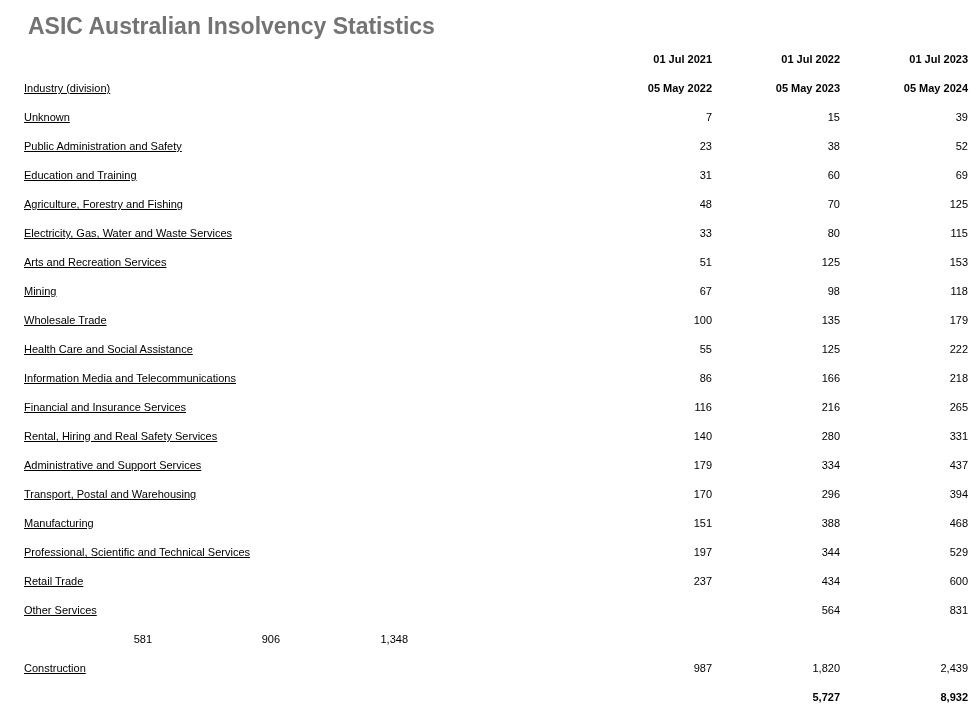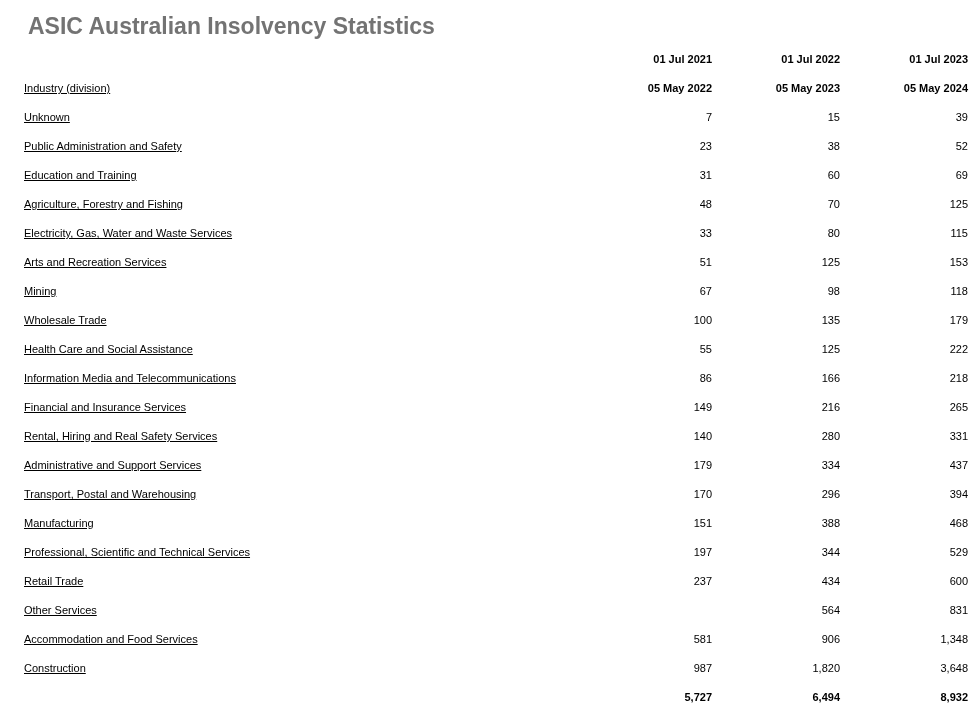--- a/index.html
+++ b/index.html
@@ -144,21 +144,21 @@
 
   <div class="row">
     <div class="label-cell">Information Media and Telecommunications</div>
     <div class="num-cell">86</div>
     <div class="num-cell">166</div>
     <div class="num-cell">218</div>
   </div>
 
   <div class="row">
     <div class="label-cell">Financial and Insurance Services</div>
-    <div class="num-cell">149</div>
+    <div class="num-cell">116</div>
     <div class="num-cell">216</div>
     <div class="num-cell">265</div>
   </div>
 
   <div class="row">
     <div class="label-cell">Rental, Hiring and Real Safety Services</div>
     <div class="num-cell">140</div>
     <div class="num-cell">280</div>
     <div class="num-cell">331</div>
   </div>
@@ -198,35 +198,33 @@
     <div class="num-cell">600</div>
   </div>
 
   <div class="row">
     <div class="label-cell">Other Services</div>
     <div class="num-cell">564</div>
     <div class="num-cell">831</div>
   </div>
 
   <div class="row">
-    <div class="label-cell">Accommodation and Food Services</div>
     <div class="num-cell">581</div>
     <div class="num-cell">906</div>
     <div class="num-cell">1,348</div>
   </div>
 
   <div class="row">
     <div class="label-cell">Construction</div>
     <div class="num-cell">987</div>
     <div class="num-cell">1,820</div>
-    <div class="num-cell">3,648</div>
+    <div class="num-cell">2,439</div>
   </div>
 </div>
 
     <div class="row">
       <div class="label-cell"></div>
       <div class="num-cell bold">5,727</div>
-      <div class="num-cell bold">6,494</div>
       <div class="num-cell bold">8,932</div>
     </div>
 
   </div>
 </div>
 
 </body></html>

